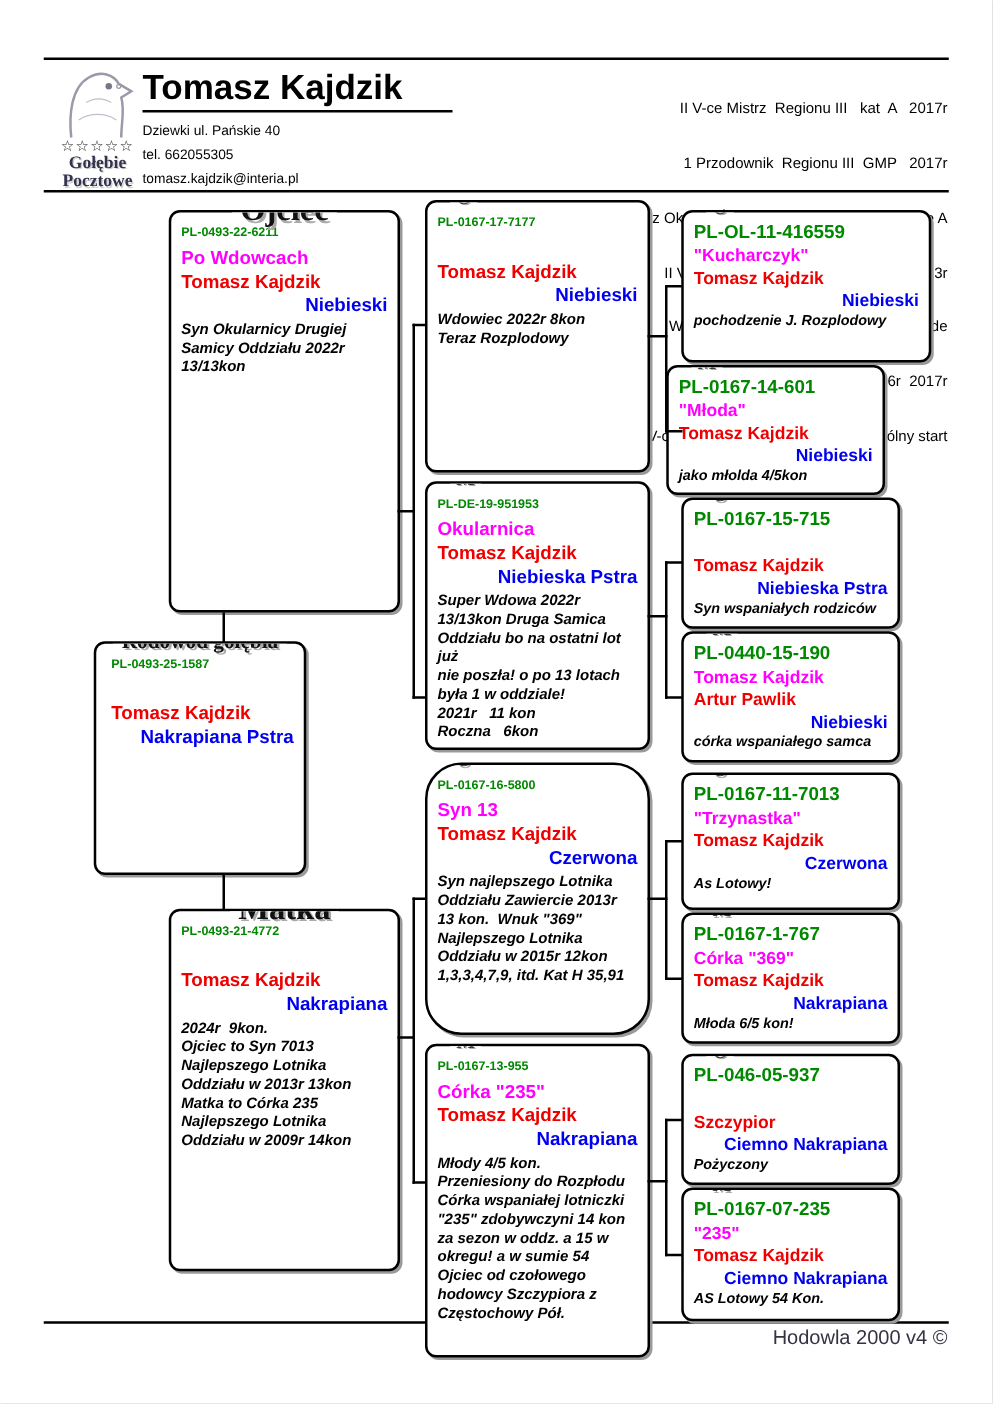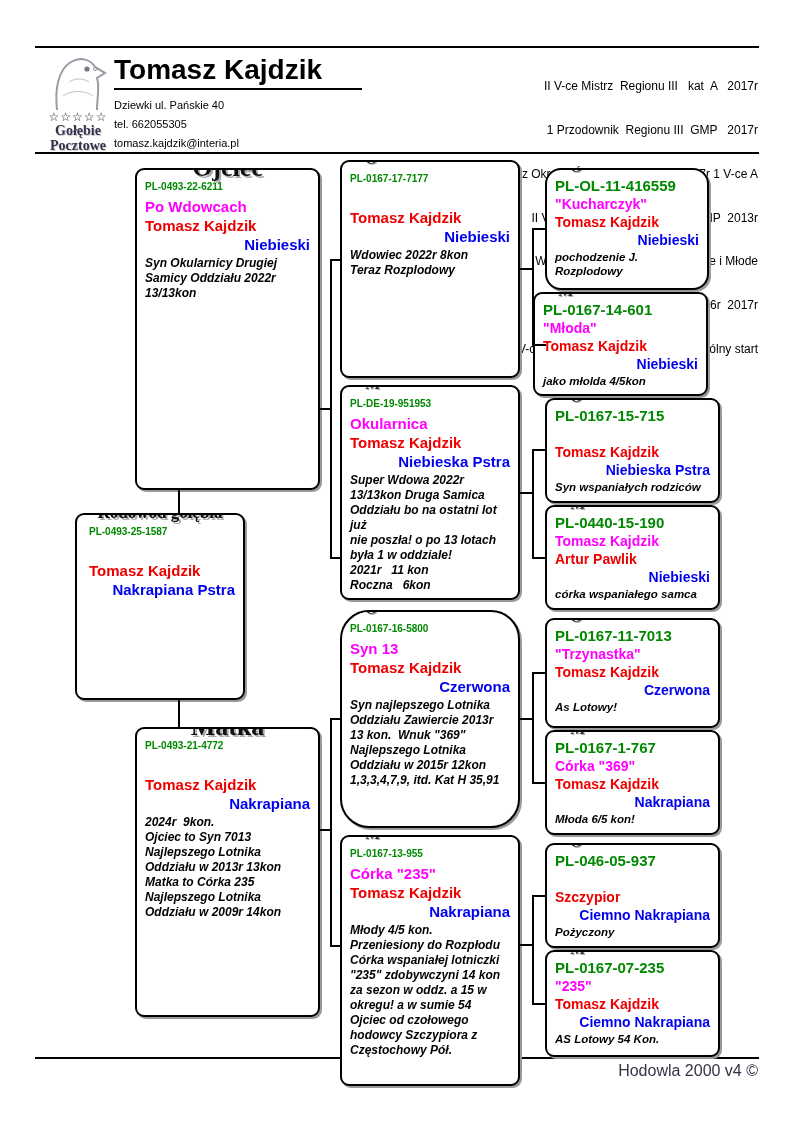--- a/index.html
+++ b/index.html
@@ -166,21 +166,21 @@
 Przeniesiony do Rozpłodu
 Córka wspaniałej lotniczki
 "235" zdobywczyni 14 kon
 za sezon w oddz. a 15 w
 okregu! a w sumie 54
 Ojciec od czołowego
 hodowcy Szczypiora z
 Częstochowy Pół.</div>
   </div>
 
-  <div class="pbox gen4" style="left:545px;top:168px;width:164px;height:122px;border-radius:16px;">
+  <div class="pbox gen4" style="left:545px;top:168px;width:200px;height:122px;">
     <span class="badge">O</span>
     <div class="ring">PL-OL-11-416559</div>
     <div class="pname">"Kucharczyk"</div>
     <div class="owner">Tomasz Kajdzik</div>
     <div class="pcolor">Niebieski</div>
     <div class="desc">pochodzenie J. Rozplodowy</div>
   </div>
   <div class="pbox gen4" style="left:533px;top:292px;width:175px;height:104px;">
     <span class="badge">M</span>
     <div class="ring">PL-0167-14-601</div>

